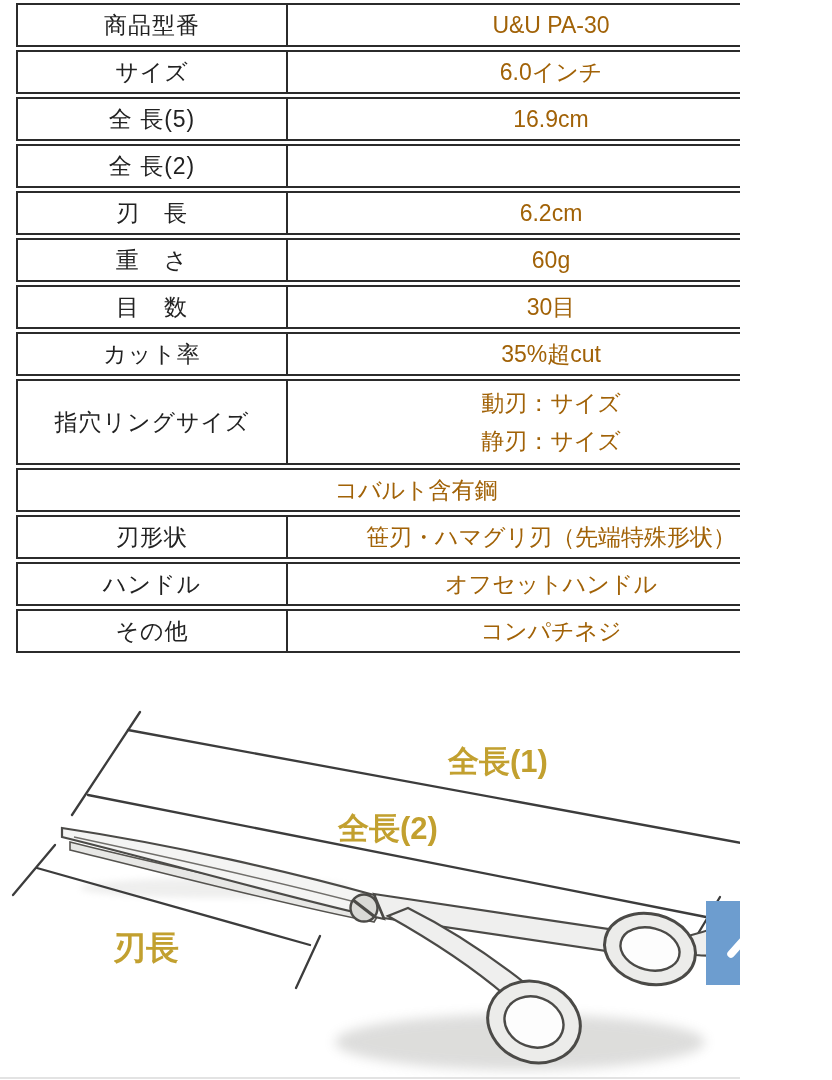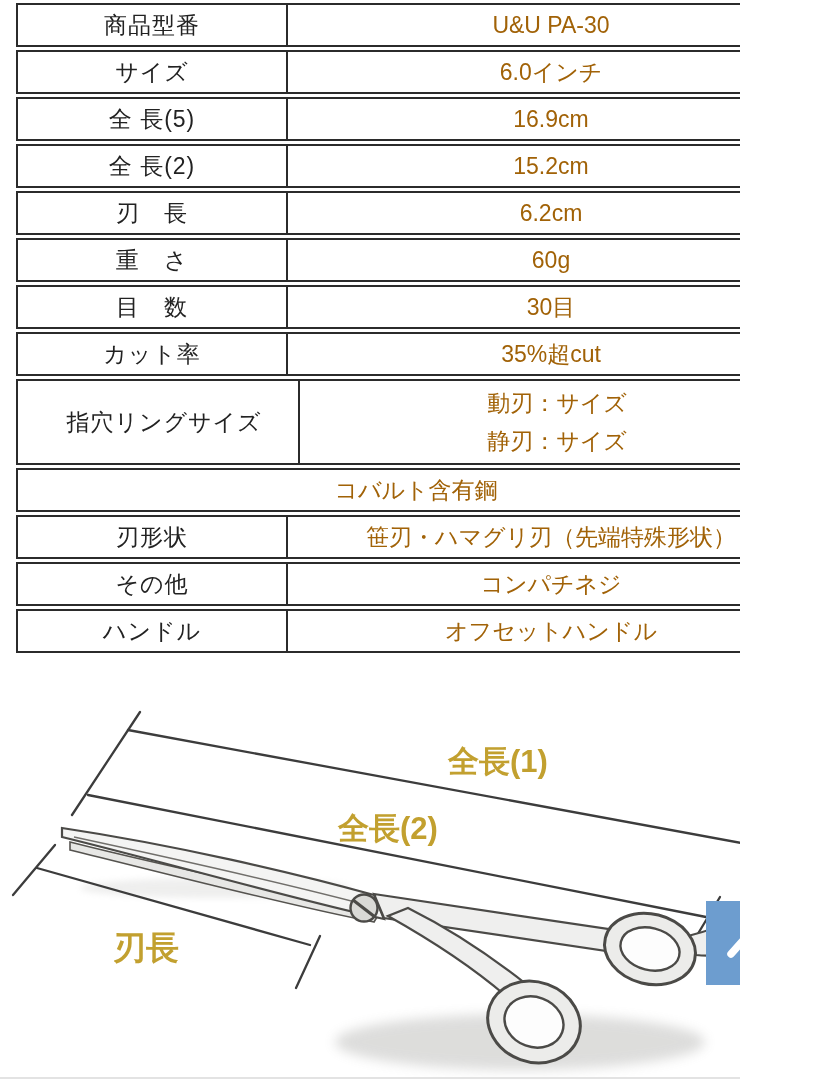--- a/index.html
+++ b/index.html
@@ -9,21 +9,21 @@
   }
   .edge-right{position:absolute;top:0;left:828px;width:2px;height:1080px;background:#dcdcdc;}
   .edge-bottom{position:absolute;left:0;top:1077px;width:830px;height:2px;background:#e3e3e3;}
 
   
   .spec-table{position:absolute;left:16px;top:3px;width:800px;}
   .spec-row{
     display:flex;box-sizing:border-box;border:2px solid #2b2b2b;background:#ffffff;
     margin-bottom:3px;height:44px;
   }
-  .spec-row.tall{height:86px;padding-left:12px;}
+  .spec-row.tall{height:86px;}
   .spec-label{
     box-sizing:border-box;width:270px;border-right:2px solid #2b2b2b;
     display:flex;align-items:center;justify-content:center;
     font-size:23px;letter-spacing:1px;color:#222;white-space:nowrap;
   }
   .spec-value{
     flex:1;display:flex;flex-direction:column;align-items:center;justify-content:center;
     font-size:23px;color:#a16207;white-space:nowrap;
   }
   .spec-value .vline{line-height:38px;}
@@ -53,21 +53,20 @@
     <div class="spec-row">
       <div class="spec-label">サイズ</div>
       <div class="spec-value">6.0インチ</div>
     </div>
     <div class="spec-row">
       <div class="spec-label">全 長(5)</div>
       <div class="spec-value">16.9cm</div>
     </div>
     <div class="spec-row">
       <div class="spec-label">全 長(2)</div>
-      <div class="spec-value">15.2cm</div>
     </div>
     <div class="spec-row">
       <div class="spec-label">刃　長</div>
       <div class="spec-value">6.2cm</div>
     </div>
     <div class="spec-row">
       <div class="spec-label">重　さ</div>
       <div class="spec-value">60g</div>
     </div>
     <div class="spec-row">
@@ -86,26 +85,26 @@
       </div>
     </div>
     <div class="spec-row">
       <div class="spec-value">コバルト含有鋼</div>
     </div>
     <div class="spec-row">
       <div class="spec-label">刃形状</div>
       <div class="spec-value">笹刃・ハマグリ刃（先端特殊形状）</div>
     </div>
     <div class="spec-row">
+      <div class="spec-label">ハンドル</div>
+      <div class="spec-value">オフセットハンドル</div>
+    </div>
+    <div class="spec-row">
       <div class="spec-label">その他</div>
       <div class="spec-value">コンパチネジ</div>
-    </div>
-    <div class="spec-row">
-      <div class="spec-label">ハンドル</div>
-      <div class="spec-value">オフセットハンドル</div>
     </div>
   </div>
 
   <svg class="diagram" viewBox="0 0 832 440" xmlns="http://www.w3.org/2000/svg">
     <defs>
       <filter id="soft" x="-50%" y="-50%" width="200%" height="200%">
         <feGaussianBlur stdDeviation="6"></feGaussianBlur>
       </filter>
       <filter id="soft2" x="-50%" y="-50%" width="200%" height="200%">
         <feGaussianBlur stdDeviation="3"></feGaussianBlur>

